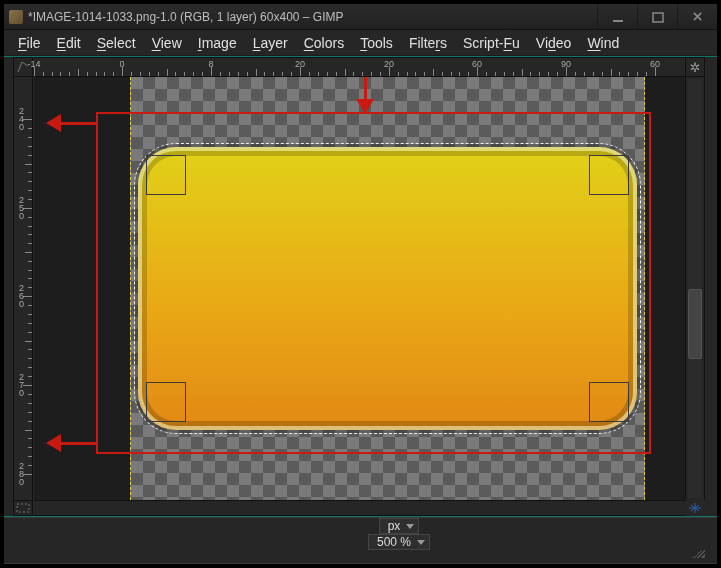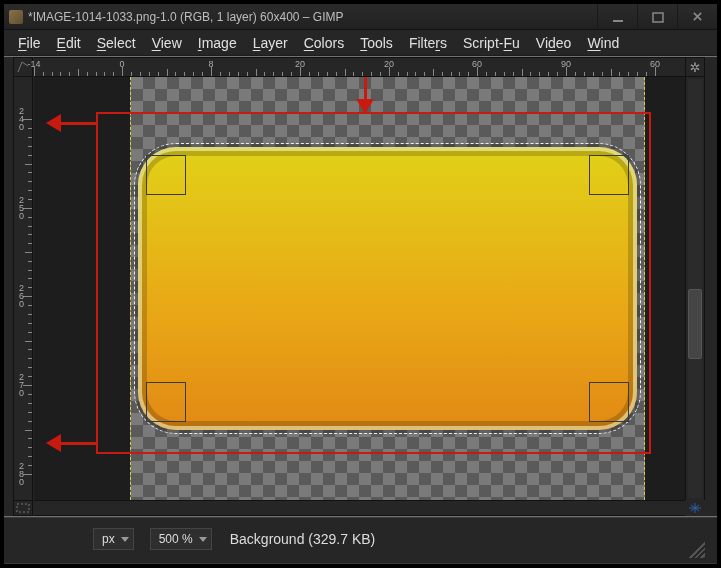--- a/index.html
+++ b/index.html
@@ -6,21 +6,21 @@
   html, body {
     width: 721px; height: 568px;
     overflow: hidden;
     font-family: "Segoe UI", sans-serif;
     font-size: 13px;
     color: #ddd;
     background: #000;
   }
   .frame {
     position: absolute; left: 3px; top: 3px; right: 3px; bottom: 3px;
-    background: #737373;
+    background: #0f766e;
     border: 1px solid #000;
     box-shadow: 0 0 4px 2px #000;
   }
   
   .titlebar {
     height: 26px;
     display: flex; align-items: center;
     background: linear-gradient(#2b2b2b,#212121);
     border-bottom: 1px solid #111;
   }
@@ -221,23 +221,24 @@
   .statusbar {
     position:absolute; left:0; right:0; bottom:0;
     height:47px;
     background:#262626;
     border-top:1px solid #3a3a3a;
     border-bottom:1px solid #3a3a3a;
     padding: 0 12px 3px 11px;
   }
   .statusbar-inner {
     display:flex; align-items:center;
-    gap:16px;
+    gap:0;
     height:100%;
     padding-left:78px;
+    flex-direction:column;
   }
   .combo {
     height:22px;
     background:#2e2e2e;
     border:1px solid #444;
     display:flex; align-items:center;
     padding:0 4px 0 8px;
     font-size:12px; color:#ddd;
     gap:6px;
   }
@@ -489,18 +490,17 @@
   <div class="statusbar">
     <div class="statusbar-inner">
       <div class="combo">
         <span>px</span>
         <span class="caret"></span>
       </div>
       <div class="combo">
         <span>500 %</span>
         <span class="caret"></span>
       </div>
-      <div class="status-label">Background (329.7 KB)</div>
       <div class="status-grip"></div>
     </div>
   </div>
 
 </div>
 
 </body></html>

